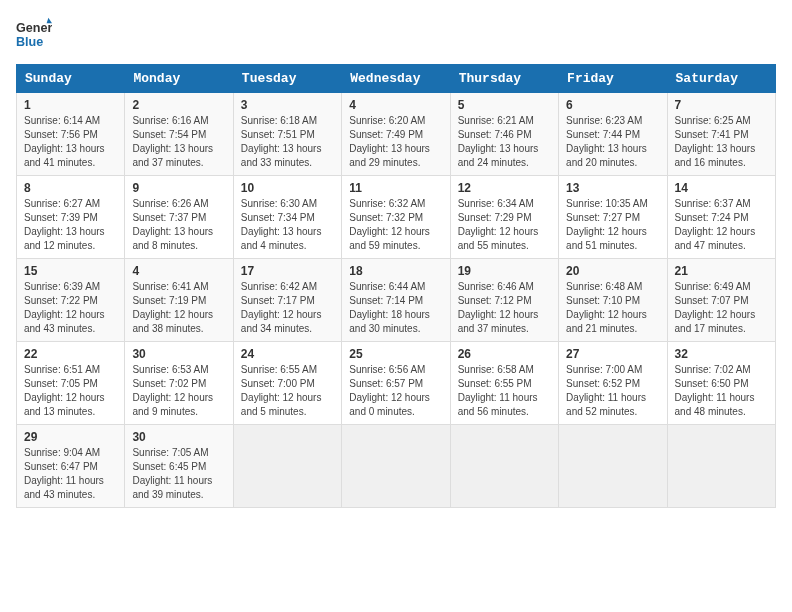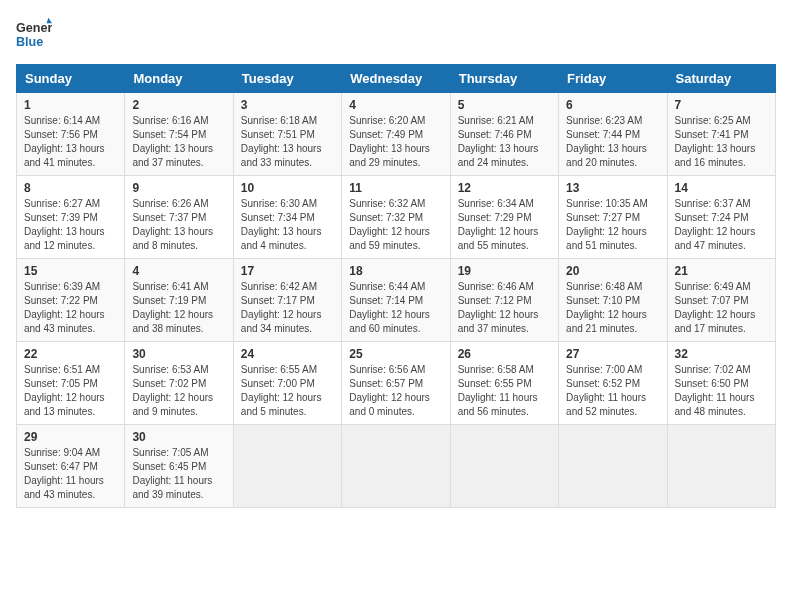--- a/index.html
+++ b/index.html
@@ -43,20 +43,21 @@
       table-layout: fixed;
     }
     thead tr th {
       background-color: #1a6faf;
       color: #fff;
       font-size: 13px;
       font-weight: bold;
       text-align: left;
       padding: 6px 8px;
       border: 1px solid #1a6faf;
+      font-family: Liberation Mono, monospace;
     }
     tbody tr td {
       vertical-align: top;
       padding: 5px 7px;
       font-size: 10.5px;
       color: #333;
       border: 1px solid #ddd;
       height: 80px;
     }
     tbody tr:nth-child(odd) td {
@@ -214,21 +215,21 @@
         <td>
         <span class="day-num">17</span>
         <span class="day-info">Sunrise: 6:42 AM</span><br>
         <span class="day-info">Sunset: 7:17 PM</span><br>
         <span class="day-info">Daylight: 12 hours and 34 minutes.</span>
       </td>
         <td>
         <span class="day-num">18</span>
         <span class="day-info">Sunrise: 6:44 AM</span><br>
         <span class="day-info">Sunset: 7:14 PM</span><br>
-        <span class="day-info">Daylight: 12 hours and 60 minutes.</span>
+        <span class="day-info">Daylight: 18 hours and 30 minutes.</span>
       </td>
         <td>
         <span class="day-num">19</span>
         <span class="day-info">Sunrise: 6:46 AM</span><br>
         <span class="day-info">Sunset: 7:12 PM</span><br>
         <span class="day-info">Daylight: 12 hours and 37 minutes.</span>
       </td>
         <td>
         <span class="day-num">20</span>
         <span class="day-info">Sunrise: 6:48 AM</span><br>

